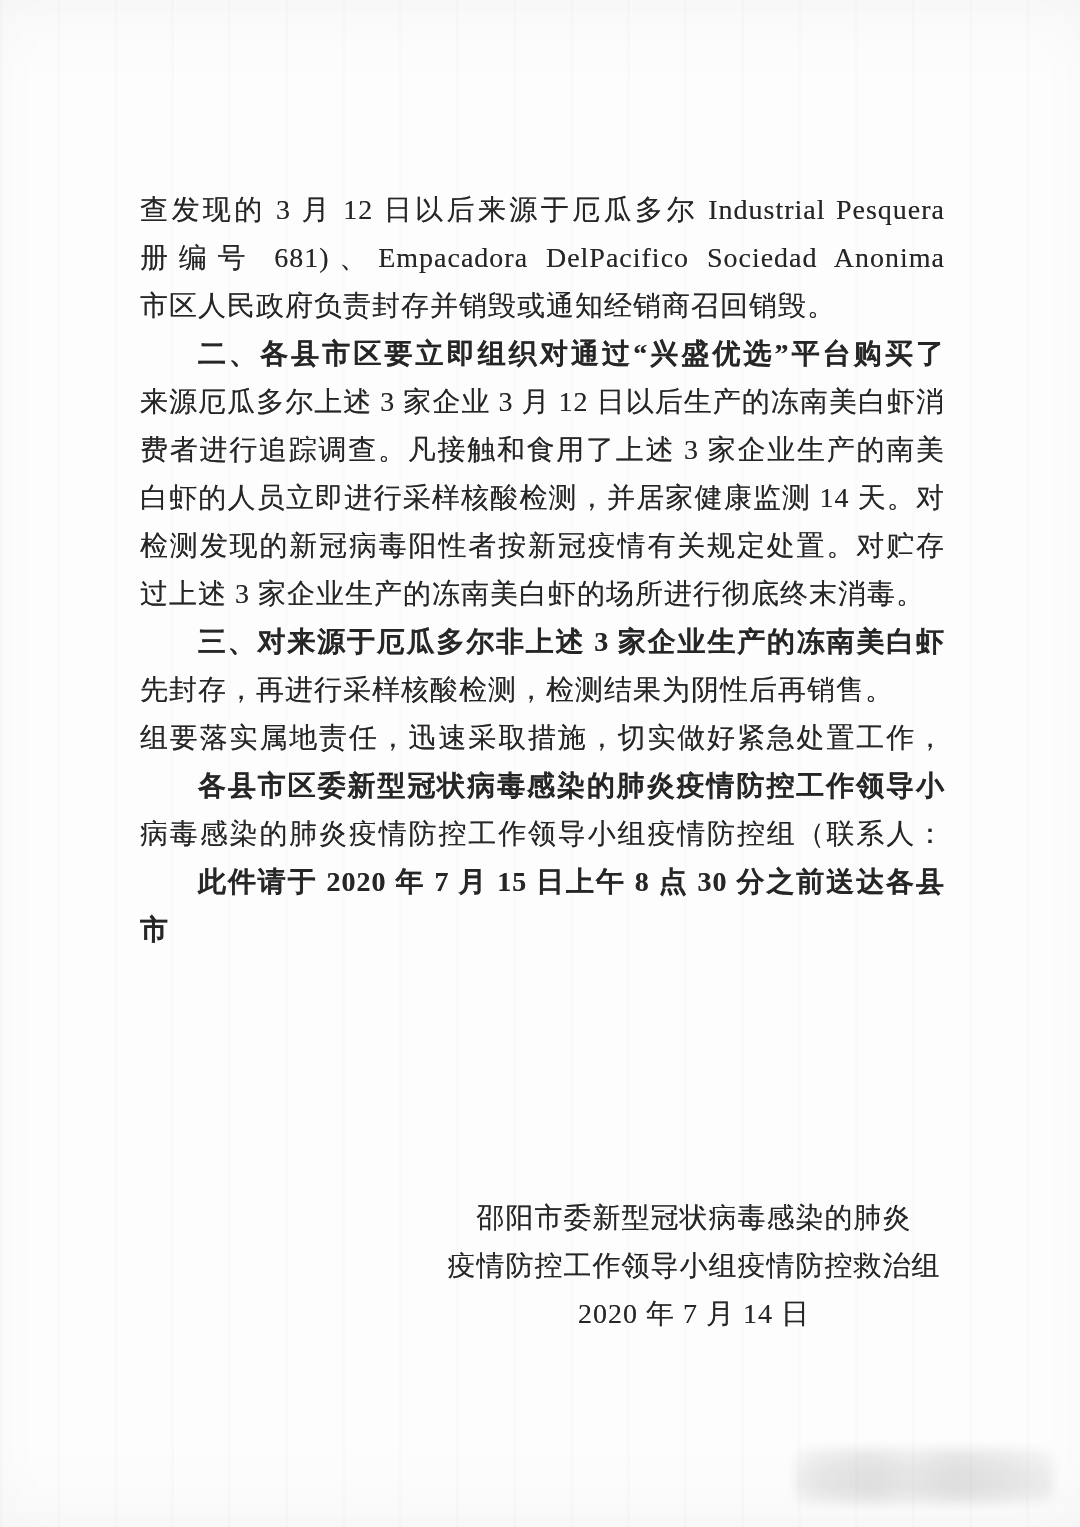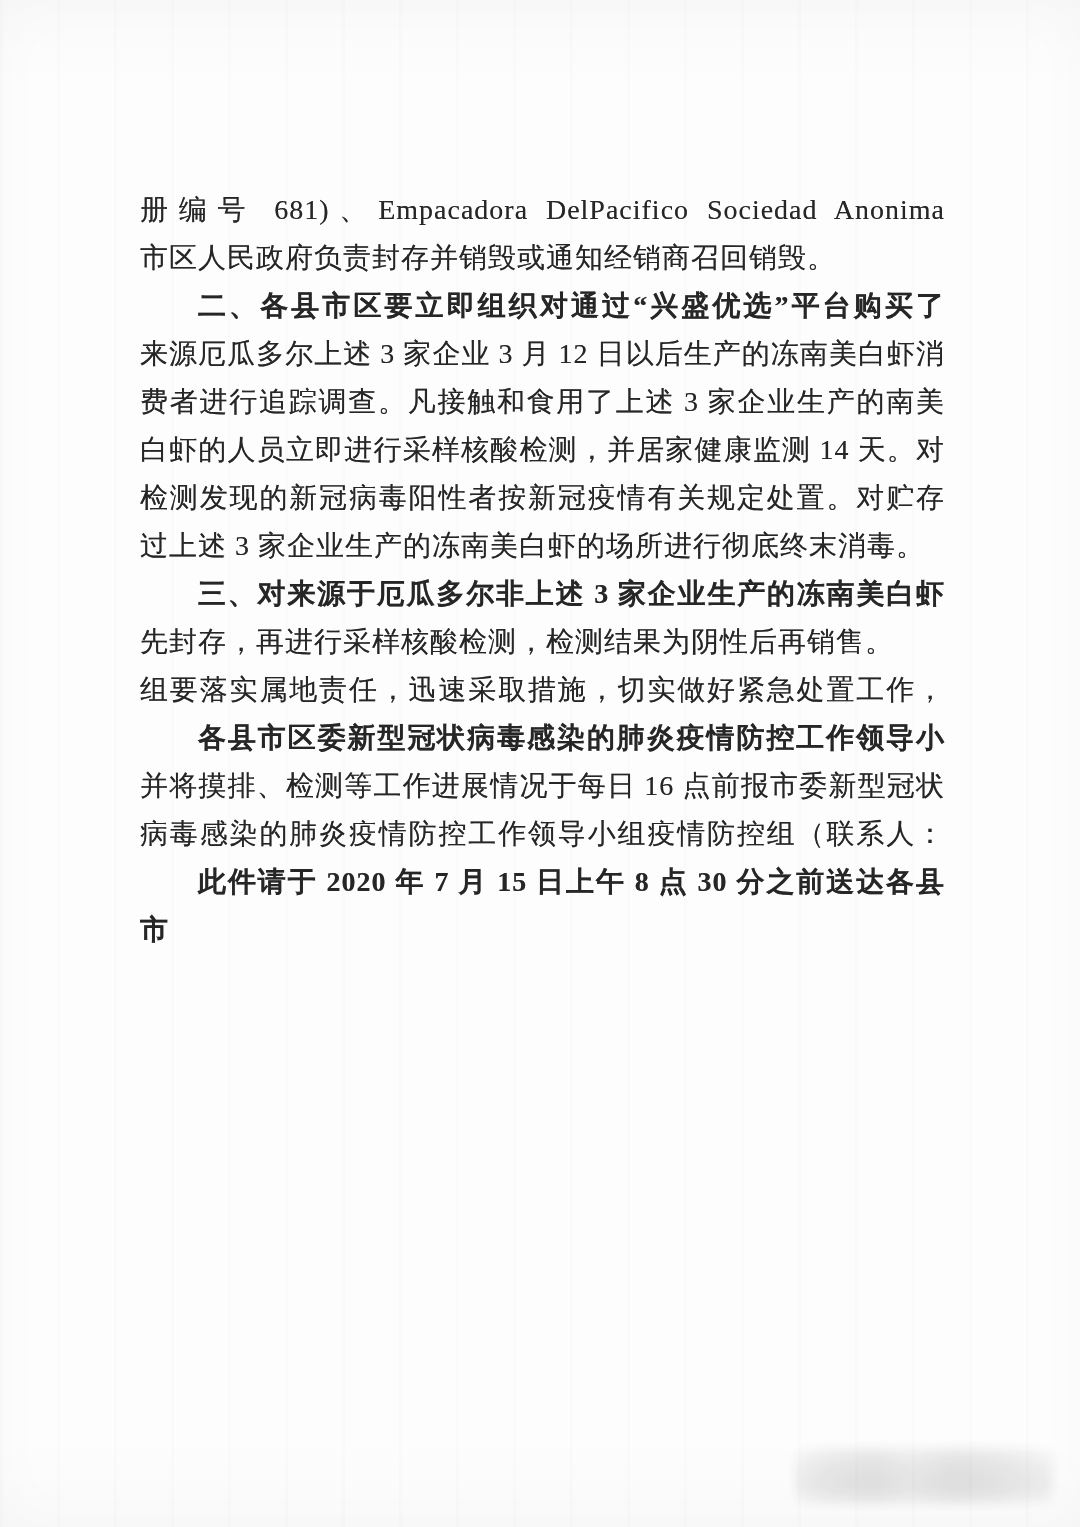--- a/index.html
+++ b/index.html
@@ -94,33 +94,38 @@
     filter: blur(6px);
     opacity: 0.85;
   }
 </style>
 </head>
 <body>
 
 <div class="page">
 
   <div class="body-text">
+    <div class="ln j">查发现的 3 月 12 日以后来源于厄瓜多尔 Industrial Pesquera</div>
     <div class="ln j">册编号 681)、Empacadora DelPacifico Sociedad Anonima</div>
     <div class="ln l">市区人民政府负责封存并销毁或通知经销商召回销毁。</div>
     <div class="ln j ind">二、各县市区要立即组织对通过“兴盛优选”平台购买了</div>
     <div class="ln j">来源厄瓜多尔上述 3 家企业 3 月 12 日以后生产的冻南美白虾消</div>
     <div class="ln j">费者进行追踪调查。凡接触和食用了上述 3 家企业生产的南美</div>
     <div class="ln j">白虾的人员立即进行采样核酸检测，并居家健康监测 14 天。对</div>
     <div class="ln j">检测发现的新冠病毒阳性者按新冠疫情有关规定处置。对贮存</div>
     <div class="ln l">过上述 3 家企业生产的冻南美白虾的场所进行彻底终末消毒。</div>
     <div class="ln j ind">三、对来源于厄瓜多尔非上述 3 家企业生产的冻南美白虾</div>
     <div class="ln l">先封存，再进行采样核酸检测，检测结果为阴性后再销售。</div>
     <div class="ln j">组要落实属地责任，迅速采取措施，切实做好紧急处置工作，</div>
     <div class="ln j ind">各县市区委新型冠状病毒感染的肺炎疫情防控工作领导小</div>
-    <div class="ln j">并将摸排、检测等工作进展情况于每日 16 点前报市委新型冠状</div>
     <div class="ln j">病毒感染的肺炎疫情防控工作领导小组疫情防控组（联系人：</div>
     <div class="ln j ind">此件请于 2020 年 7 月 15 日上午 8 点 30 分之前送达各县市</div>
   </div>
 
+  <div class="signature">
+    <div class="sig-ln">邵阳市委新型冠状病毒感染的肺炎</div>
+    <div class="sig-ln">疫情防控工作领导小组疫情防控救治组</div>
+    <div class="sig-ln">2020 年 7 月 14 日</div>
+  </div>
 
   <div class="watermark"></div>
 
 </div>
 
 </body></html>

